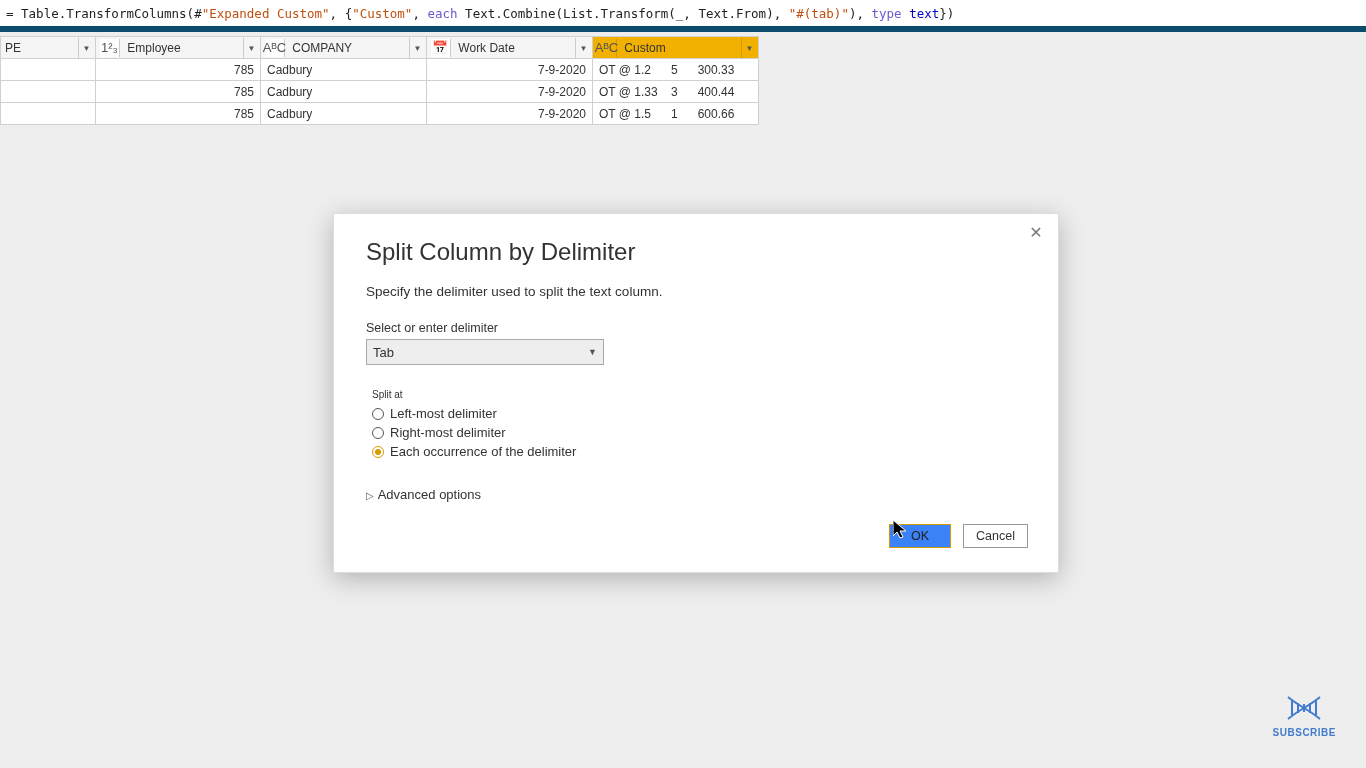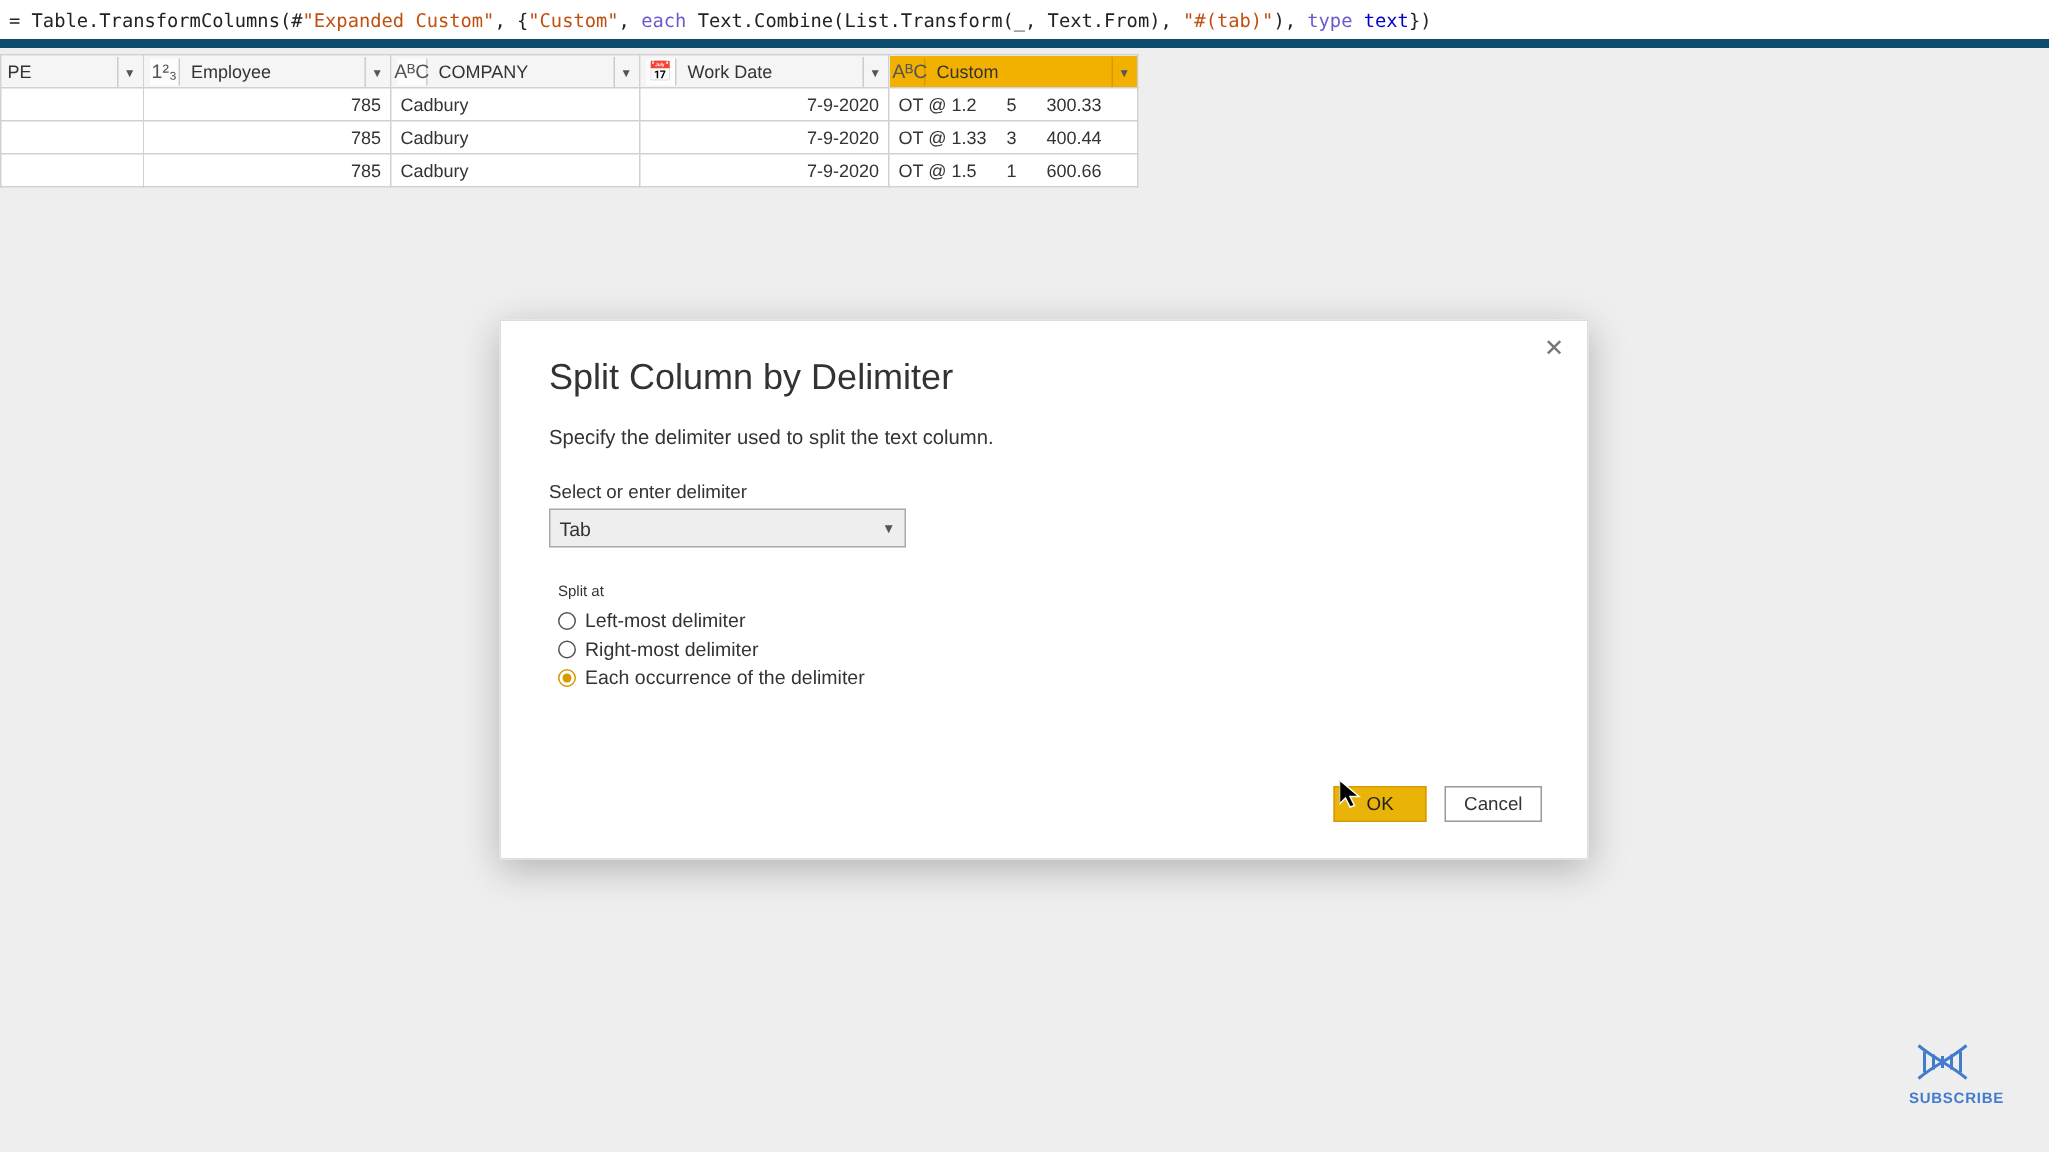--- a/index.html
+++ b/index.html
@@ -127,33 +127,33 @@
   .dialog-buttons {
     position:absolute; right:30px; bottom:24px;
     display:flex; gap:12px;
   }
   .btn {
     min-width:62px; height:24px; padding:0 12px;
     border:1px solid #999; background:#fff;
     font-size:12.5px; display:flex; align-items:center; justify-content:center;
     cursor:pointer;
   }
-  .btn.primary { background:#eab308; border-color:#d59a00; color:#222;text-align:center; }
+  .btn.primary { background:#3b82f6; border-color:#d59a00; color:#222;text-align:center; }
 
   
   .cursor-arrow {
     position:absolute; left: 893px; top: 520px;
     width:0; height:0; pointer-events:none;
   }
   .cursor-arrow svg { position:absolute; }
 
   
   .subscribe {
     position:absolute; right:30px; bottom:30px;
-    display:flex; flex-direction:column; align-items:flex-start;
+    display:flex; flex-direction:column; align-items:center;
     color:#2569c8; font-size:10px; font-weight:bold; letter-spacing:0.5px;
     opacity:0.85;
   }
   .subscribe svg { margin-bottom:2px; }
 </style>
 </head>
 <body>
 
 <div class="formula-bar">
   <span class="tok-plain">= Table.TransformColumns(#</span><span class="tok-str">"Expanded Custom"</span><span class="tok-plain">, {</span><span class="tok-str">"Custom"</span><span class="tok-plain">, </span><span class="tok-key">each</span><span class="tok-plain"> Text.Combine(List.Transform(_, Text.From), </span><span class="tok-str">"#(tab)"</span><span class="tok-plain">), </span><span class="tok-key">type</span><span class="tok-plain"> </span><span class="tok-type">text</span><span class="tok-plain">})</span>
@@ -239,20 +239,23 @@
     </div>
     <div class="radio-row">
       <span class="radio-circle"></span>
       <span>Right-most delimiter</span>
     </div>
     <div class="radio-row">
       <span class="radio-circle selected"></span>
       <span>Each occurrence of the delimiter</span>
     </div>
 
+    <div class="advanced">
+      <span class="tri">▷</span><span>Advanced options</span>
+    </div>
   </div>
   <div class="dialog-buttons">
     <div class="btn primary">OK</div>
     <div class="btn">Cancel</div>
   </div>
 </div>
 
 <div class="cursor-arrow">
   <svg width="18" height="22">
     <polygon points="0,0 0,16 4,12 7,18 10,17 7,11 13,11" fill="#000" stroke="#fff" stroke-width="1"></polygon>

